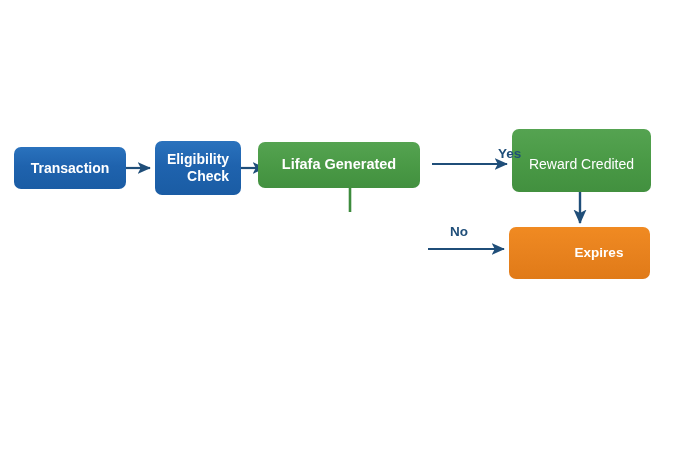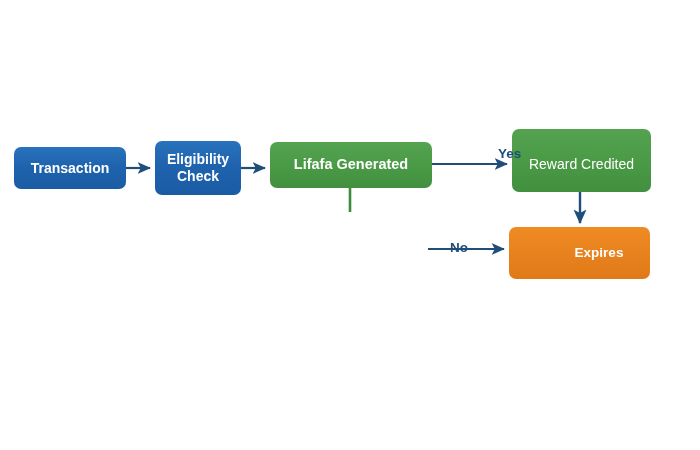--- a/index.html
+++ b/index.html
@@ -128,43 +128,43 @@
       <line x1="580" y1="192" x2="580" y2="223" stroke="#1f4e79" stroke-width="2.4" marker-end="url(#arrowBlue)"></line>
     </g>
   </svg>
 
   <div class="node node-blue" style="left:14px; top:147px; width:112px; height:42px; font-size:14px;text-align:right;">
     <span>
       <span class="line1">Transaction</span>
     </span>
   </div>
 
-  <div class="node node-blue" style="left:155px; top:141px; width:86px; height:54px; font-size:14px;">
+  <div class="node node-blue" style="left:155px; top:141px; width:86px; height:54px; font-size:14px;text-align:right;">
     <span>
       <span class="line1">Eligibility</span>
       <span class="line1">Check</span>
     </span>
   </div>
 
-  <div class="node node-green" style="left:270px; top:142px; width:162px; height:46px; font-size:14.5px;">
+  <div class="node node-green" style="left:258px; top:142px; width:162px; height:46px; font-size:14.5px;">
     <span>
       <span class="line1">Lifafa Generated</span>
     </span>
   </div>
 
   <div class="node node-green" style="left:512px; top:129px; width:139px; height:63px; font-size:14px;">
     <span>
       <span class="line2">Reward Credited</span>
     </span>
   </div>
 
 
   <div class="node node-orange" style="left:509px; top:227px; width:141px; height:52px; font-size:13.5px;padding-left:39px;">
     <span>
       <span class="line1">Expires</span>
     </span>
   </div>
 
   <div class="edge-label" style="left:464px; top:146px;margin-left:34px;">Yes</div>
 
-  <div class="edge-label" style="left:450px; top:240px;">No</div>
+  <div class="edge-label" style="left:450px; top:224px;">No</div>
 
 </div>
 
 </body></html>

